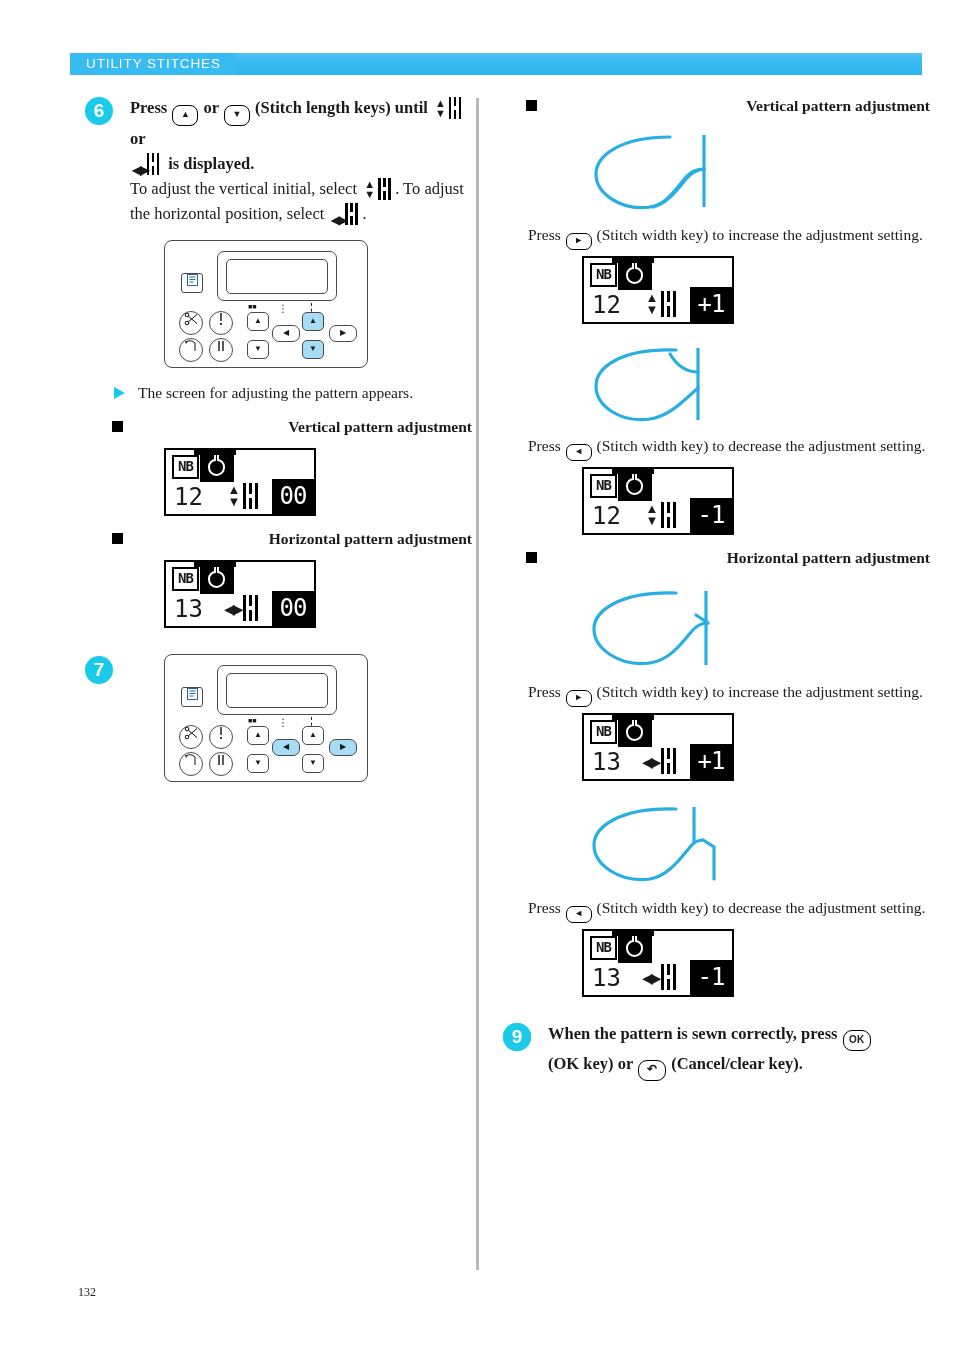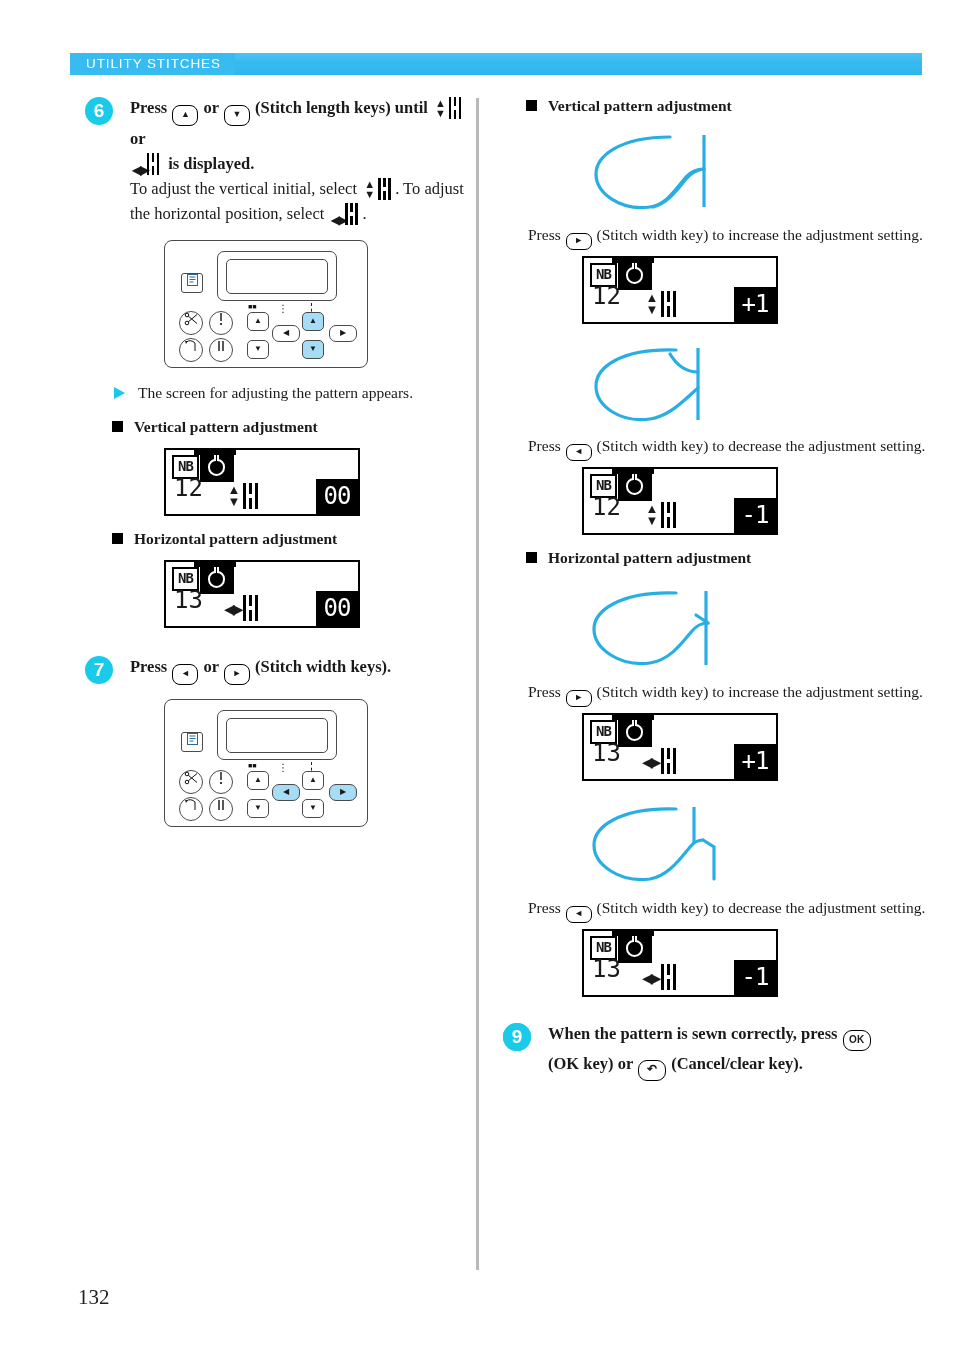--- a/index.html
+++ b/index.html
@@ -111,20 +111,21 @@
     border-top: 6.5px solid transparent;
     border-bottom: 6.5px solid transparent;
   }
   .sq-head {
     position: relative;
     padding-left: 24px;
     font-weight: bold;
     font-size: 15.5px;
     line-height: 22px;
     margin: 12px 0 10px 28px;
+    text-align: right;
   }
   .sq-head::before {
     content: "";
     position: absolute;
     left: 2px;
     top: 5px;
     width: 11px; height: 11px;
     background: #000;
   }
 
@@ -197,21 +198,21 @@
     left: 0px; top: 5px;
     font-size: 12px;
     letter-spacing: -1px;
   }
 
   
   .lcd {
     border: 2.5px solid #000;
     background: #fff;
     position: relative;
-    width: 196px;
+    width: 152px;
     height: 68px;
     margin: 6px 8px 4px 0;
     box-sizing: border-box;
   }
   .lcd .topbar {
     position: absolute;
     left: 28px; top: 0px;
     width: 42px; height: 5px;
     background: #000;
   }
@@ -249,21 +250,21 @@
     left: 14px; top: 2px;
     width: 5px; height: 6px;
     background: #000;
     z-index: 2;
     border-left: 2.5px solid #fff;
     border-right: 2.5px solid #fff;
     box-sizing: border-box;
   }
   .lcd .num {
     position: absolute;
-    left: 8px; bottom: 14px;
+    left: 8px; bottom: 5px;
     font-family: "DejaVu Sans Mono", monospace;
     font-size: 24px;
     line-height: 24px;
     letter-spacing: 0px;
   }
   .lcd .modeglyph {
     position: absolute;
     left: 60px; bottom: 5px;
     height: 26px;
     width: 42px;
@@ -378,21 +379,21 @@
     line-height: 23px;
     margin: 2px 0 6px 28px;
   }
   .rtext .key { vertical-align: -3px; }
 
   
   .pageno {
     position: absolute;
     left: 78px;
     top: 1285px;
-    font-size: 21px;
+    font-size: 12px;
     color: #222;
     text-align: center;
   }
 </style>
 </head>
 <body>
 
 <div class="header-bar">
   <div class="hdr-title-bg"></div>
   <div class="hdr-title">UTILITY STITCHES</div>
@@ -548,27 +549,20 @@
             <i class="m2b"></i>
             <i class="m3"></i>
           </div>
       </div>
       <div class="valbox">00</div>
     </div>
   </div>
 
   <div class="step" style="margin-top:26px;">
     <div class="step-num">7</div>
-    <div class="step-head">
-      <span>Press</span>
-      <span class="key tallkey">◄</span>
-      <span>or</span>
-      <span class="key tallkey">►</span>
-      <span>(Stitch width keys).</span>
-    </div>
   </div>
 
   <div class="panel">
     <div class="screen-outer">
       <div class="screen-inner"></div>
     </div>
     <div class="doc-btn">
       <svg width="11" height="12" viewBox="0 0 11 12">
           <rect x="0.5" y="0.5" width="10" height="11" fill="none" stroke="#27689e"></rect>
           <line x1="2.5" y1="3" x2="8.5" y2="3" stroke="#27689e"></line>

